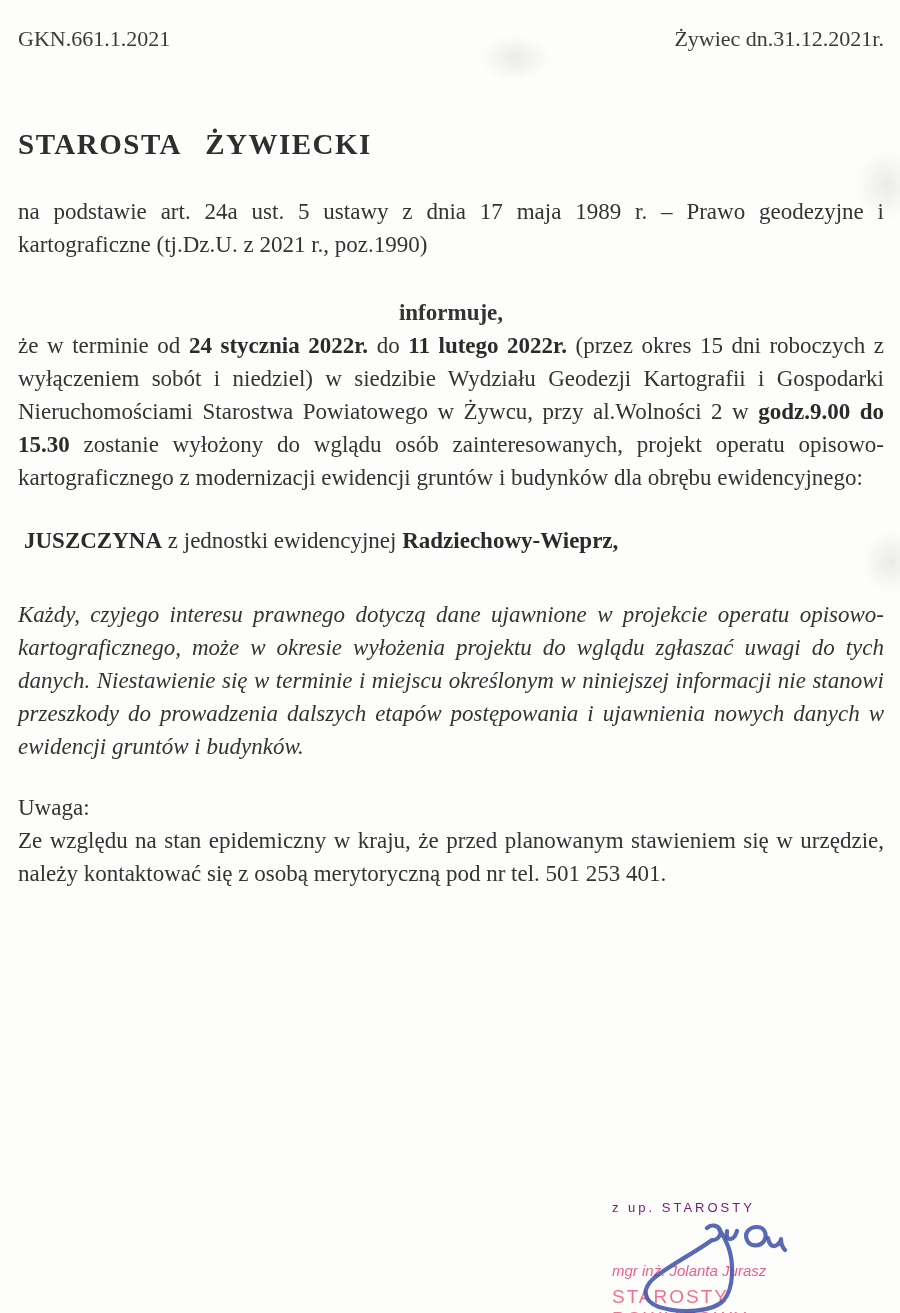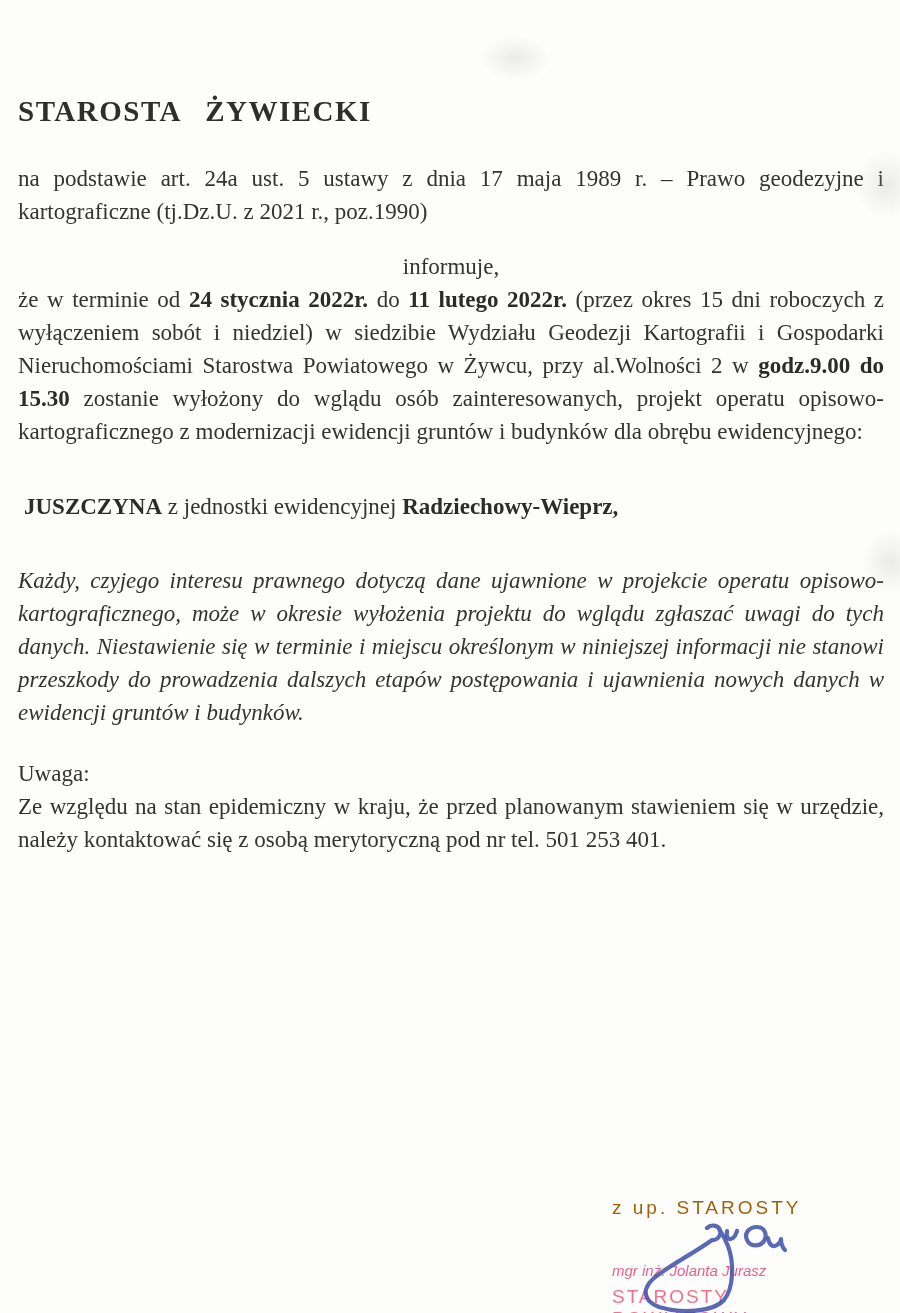--- a/index.html
+++ b/index.html
@@ -26,45 +26,45 @@
     letter-spacing:1.5px; word-spacing:16px;
     color:#2e2e2e;
   }
 
   p { margin:0; font-size:23px; line-height:33px; }
   .just { text-align:justify; text-align-last:left; }
   .center { text-align:center; }
   b { font-weight:bold; color:#2b2b2b; }
 
   .p-legal    { margin-top:32px; }
-  .p-informs  { margin-top:22px; font-weight:normal; }
+  .p-informs  { margin-top:35px; font-weight:bold; }
   .p-term     { }
-  .p-precinct { margin-top:42px; padding-left:6px; }
+  .p-precinct { margin-top:30px; padding-left:6px; }
   .p-contents { margin-top:26px; }
   .p-rights   { margin-top:41px;font-style:italic; }
   .p-notelbl  { margin-top:28px; }
   .p-note     { margin-top:0; }
 
   
   .smudge {
     position:absolute; border-radius:50%; pointer-events:none;
     background:radial-gradient(closest-side, rgba(170,170,170,0.22), rgba(255,255,255,0));
   }
   .smudge.s1 { left:480px; top:35px;  width:70px;  height:46px; }
   .smudge.s2 { left:856px; top:150px; width:60px;  height:70px; }
   .smudge.s3 { left:862px; top:530px; width:58px;  height:64px; }
 
   
   .stamp {
     position:absolute; left:612px; top:1197px; width:250px;
     font-family:"Liberation Sans","DejaVu Sans",sans-serif;
   }
   .stamp-auth {
-    font-size:19px; line-height:22px; letter-spacing:3px;
-    color:#a16207;
+    font-size:13px; line-height:22px; letter-spacing:3px;
+    color:#701a75;
   }
   .stamp-name {
     margin-top:40px; font-style:italic; font-size:15px; line-height:24px;
     color:#ee5d8d;
   }
   .stamp-pos {
     margin-top:3px; font-size:19px; line-height:22px; letter-spacing:2px;
     color:#f1718f;
   }
 
@@ -74,20 +74,24 @@
     pointer-events:none;
   }
   .signature path { fill:none; stroke:#4254a8; stroke-width:4.2; stroke-linecap:round; stroke-linejoin:round; opacity:0.88; }
 </style>
 </head>
 <body>
 
 <div class="page">
   <div class="inner">
 
+    <div class="header-row">
+      <span>GKN.661.1.2021</span>
+      <span>Żywiec dn.31.12.2021r.</span>
+    </div>
 
     <h1 class="doc-title">STAROSTA ŻYWIECKI</h1>
 
     <p class="just p-legal">na podstawie art. 24a ust. 5 ustawy z dnia 17 maja 1989 r. – Prawo geodezyjne i kartograficzne (tj.Dz.U. z 2021 r., poz.1990)</p>
 
     <p class="center p-informs">informuje,</p>
 
     <p class="just p-term"><span>że w terminie od </span><b>24 stycznia 2022r.</b><span> do </span><b>11 lutego 2022r.</b><span> (przez okres 15 dni roboczych z wyłączeniem sobót i niedziel) w siedzibie Wydziału Geodezji Kartografii i Gospodarki Nieruchomościami Starostwa Powiatowego w Żywcu, przy al.Wolności 2 w </span><b>godz.9.00 do 15.30</b><span> zostanie wyłożony do wglądu osób zainteresowanych, projekt operatu opisowo-kartograficznego z modernizacji ewidencji gruntów i budynków dla obrębu ewidencyjnego:</span></p>
 
     <p class="p-precinct"><b>JUSZCZYNA</b><span> z jednostki ewidencyjnej </span><b>Radziechowy-Wieprz,</b></p>

